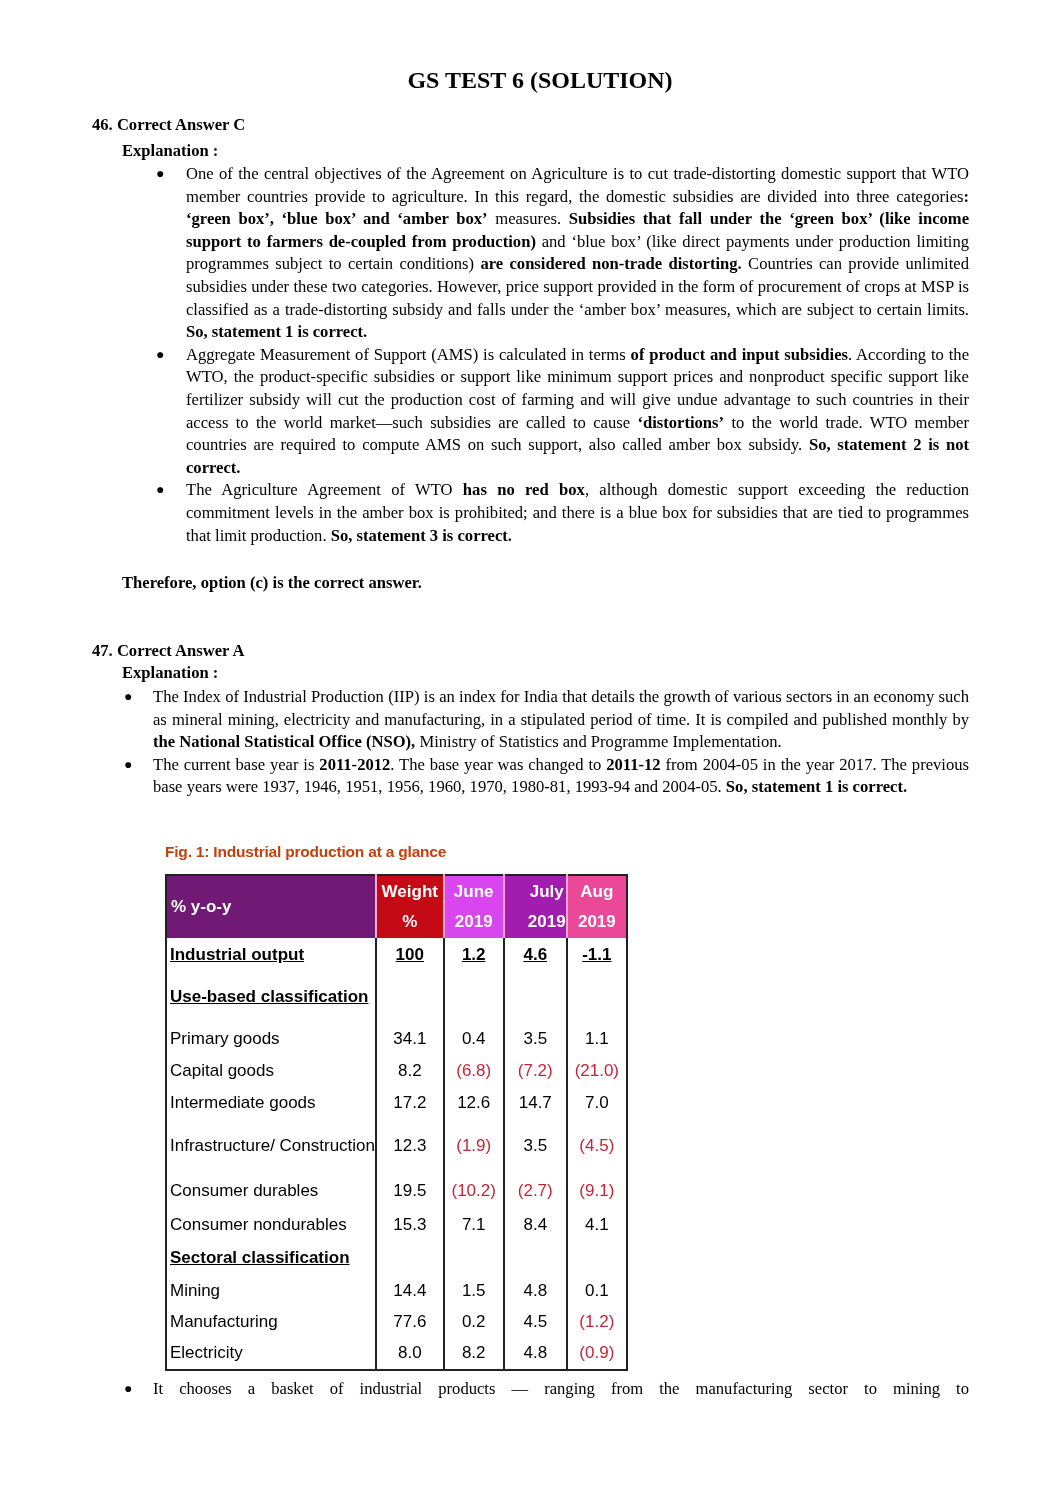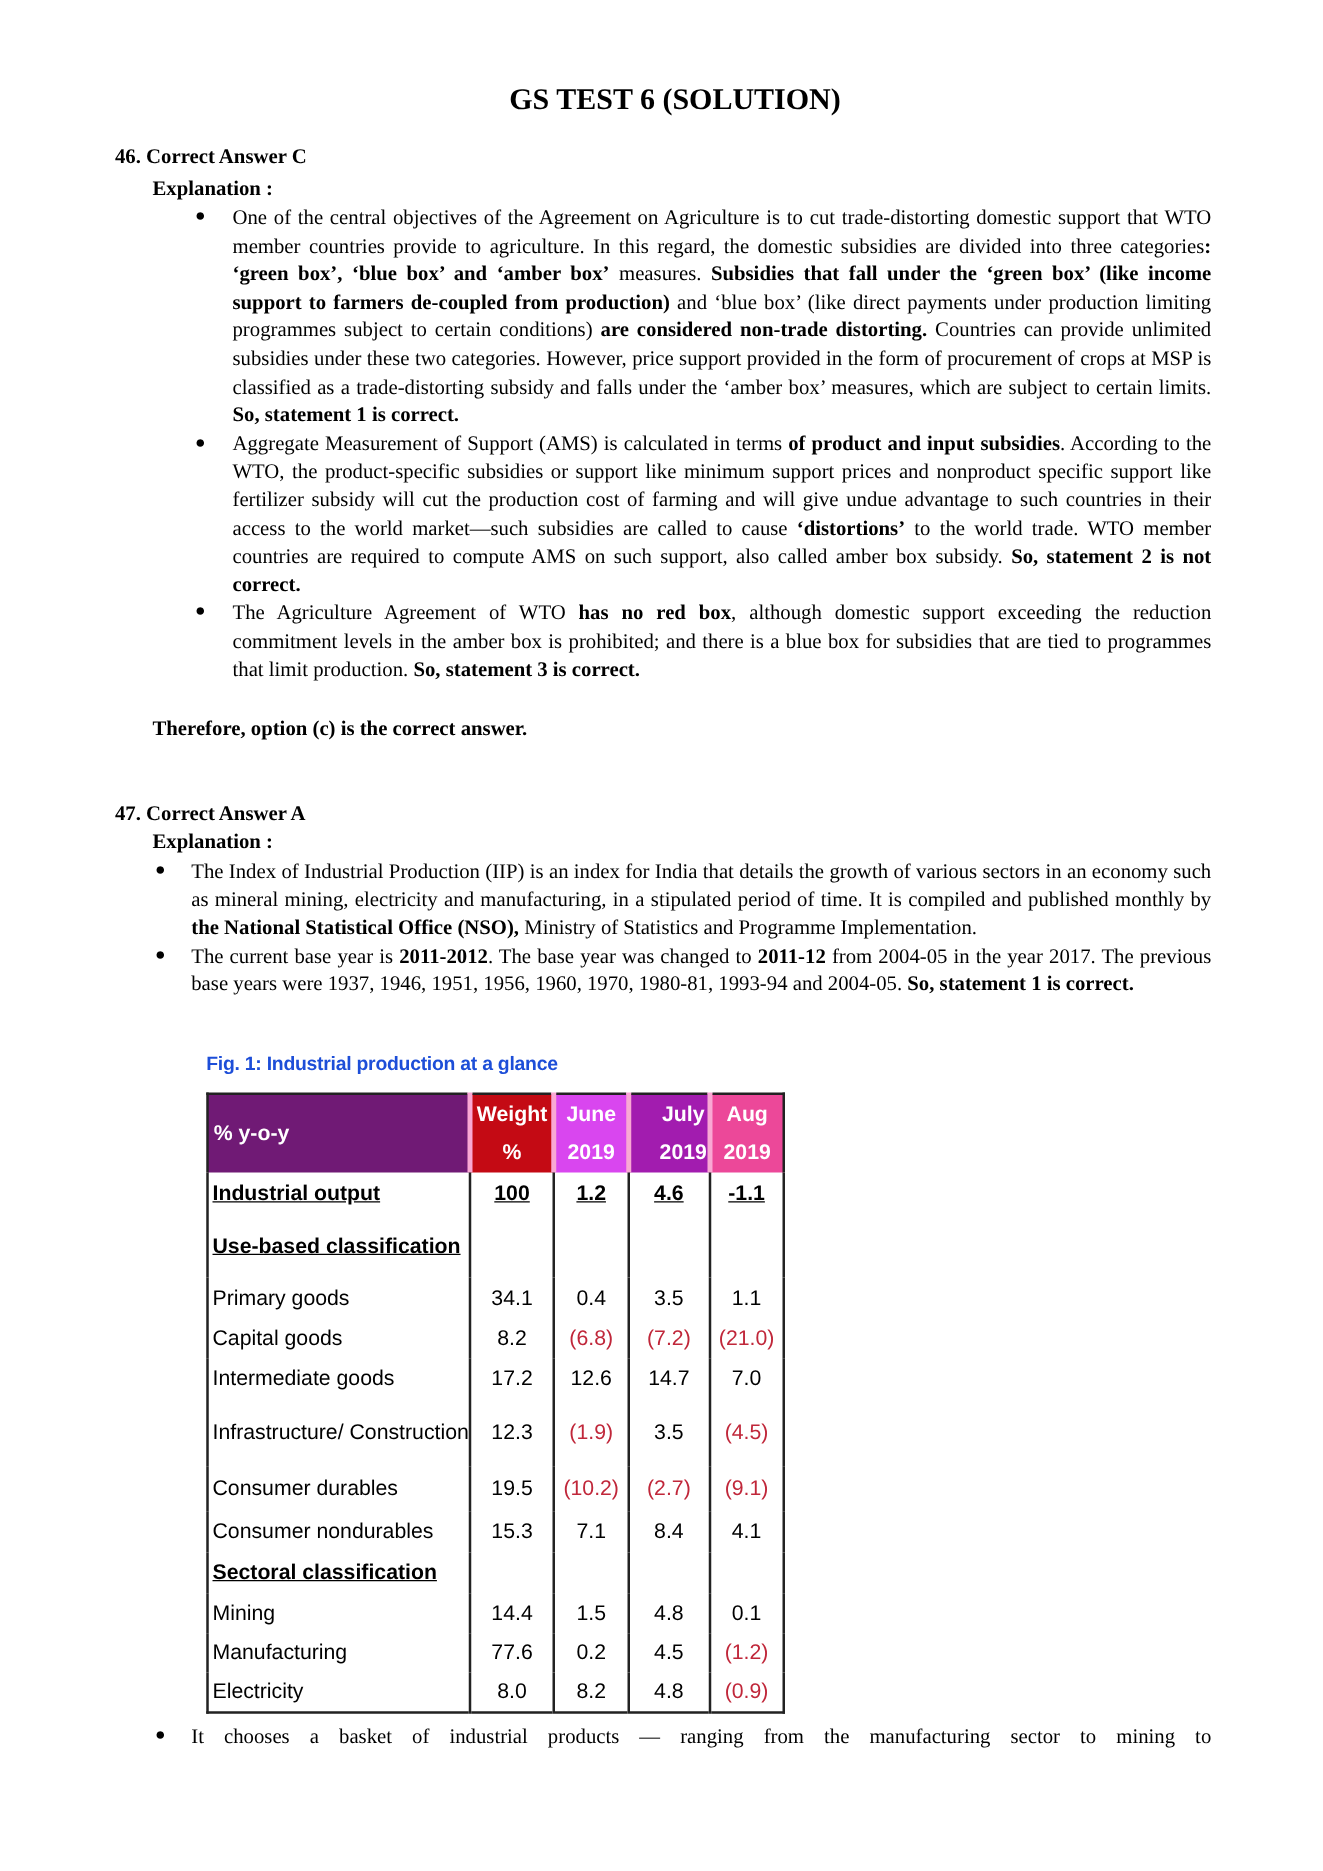--- a/index.html
+++ b/index.html
@@ -10,23 +10,23 @@
   .explain { position: absolute; left: 122px; font-weight: bold; }
   .blist { position: absolute; margin: 0; padding: 0; list-style: none; text-align: justify; }
   .blist li { position: relative; }
   .blist li .dot { position: absolute; font-size: 14px; }
   .q46 { left: 186px; width: 783px; top: 163px; }
   .q46 li .dot { left: -30px; }
   .q47 { left: 153px; width: 816px; }
   .q47 li .dot { left: -29px; }
   .para { position: absolute; left: 122px; width: 847px; text-align: justify; }
   b { font-weight: bold; }
-  .fig-cap { position: absolute; left: 165px; top: 841px; font-family: "Liberation Sans", "DejaVu Sans", sans-serif; font-weight: bold; font-size: 15.5px; color: #1d4ed8; letter-spacing: -0.2px; }
+  .fig-cap { position: absolute; left: 165px; top: 841px; font-family: "Liberation Sans", "DejaVu Sans", sans-serif; font-weight: bold; font-size: 15.5px; color: #c2410c; letter-spacing: -0.2px; }
   table.iip { position: absolute; left: 165px; top: 874px; width: 463px; border-collapse: collapse; font-family: "Liberation Sans", "DejaVu Sans", sans-serif; font-size: 17px; border: 2px solid #222; }
-  table.iip th { background: #c40a14; color: #fff; font-weight: bold; border-left: 4px solid #f9a8d4; height: 62px; padding: 0; line-height: 30px; }
+  table.iip th { background: #c40a14; color: #fff; font-weight: bold; border-left: 2px solid #f9a8d4; height: 62px; padding: 0; line-height: 30px; }
   table.iip th.lbl { text-align: left; padding-left: 4px; border-left: none; font-size: 17px; }
   table.iip td { padding: 0; border-left: 2px solid #222; text-align: center; }
   table.iip td.lbl { text-align: left; padding-left: 3px; border-left: none; white-space: nowrap; }
   table.iip td.neg { color: #c0273a; }
   table.iip tr.bold td { font-weight: bold; text-decoration: underline; }
   .w1 { width: 208px; } .w2 { width: 68px; } .w3 { width: 61px; } .w4 { width: 59px; } .w5 { width: 61px; }
 </style>
 </head>
 <body>
 

